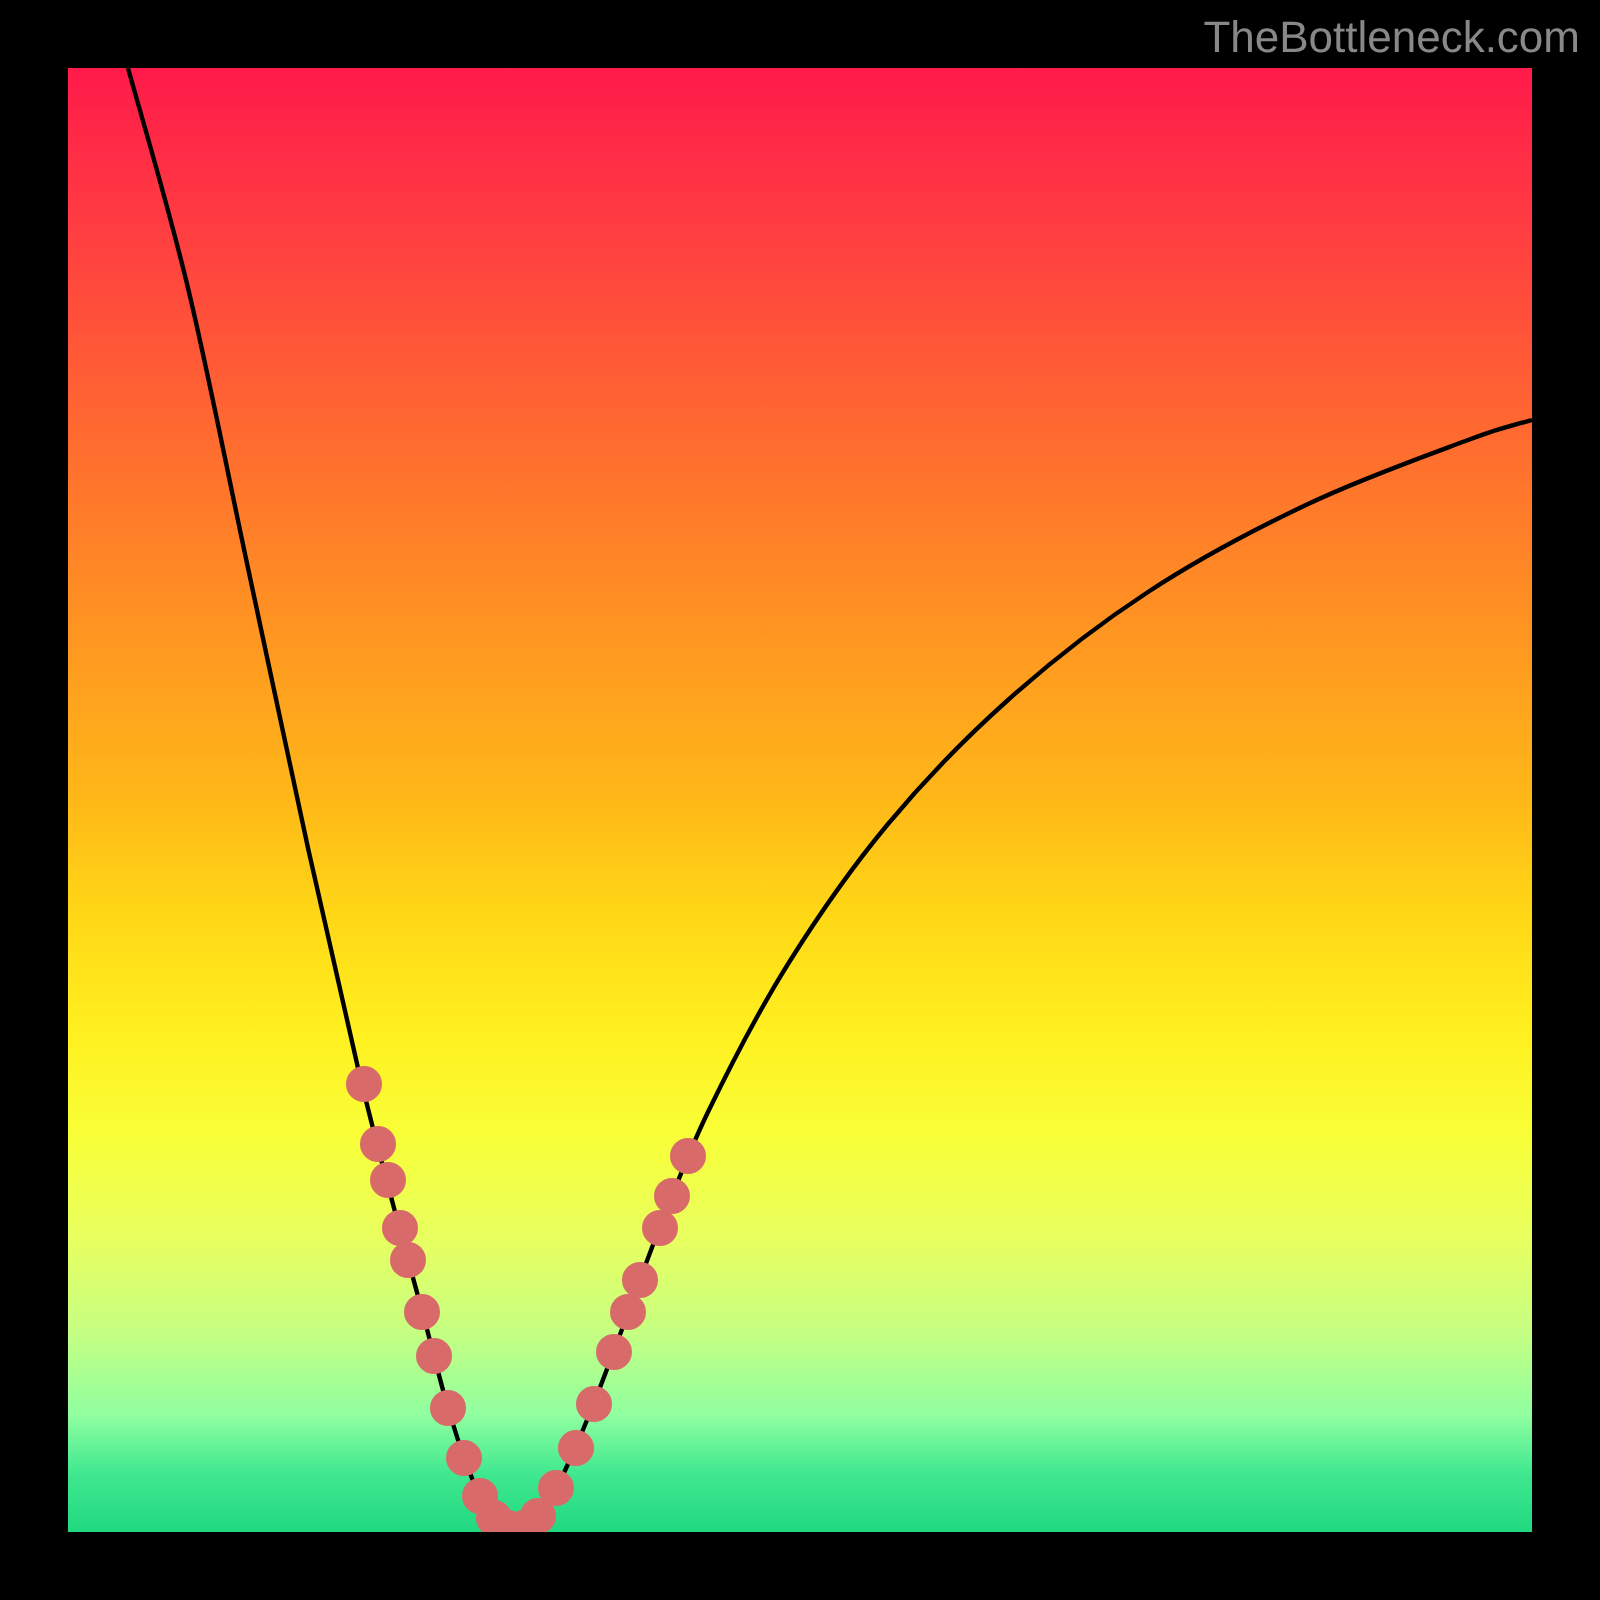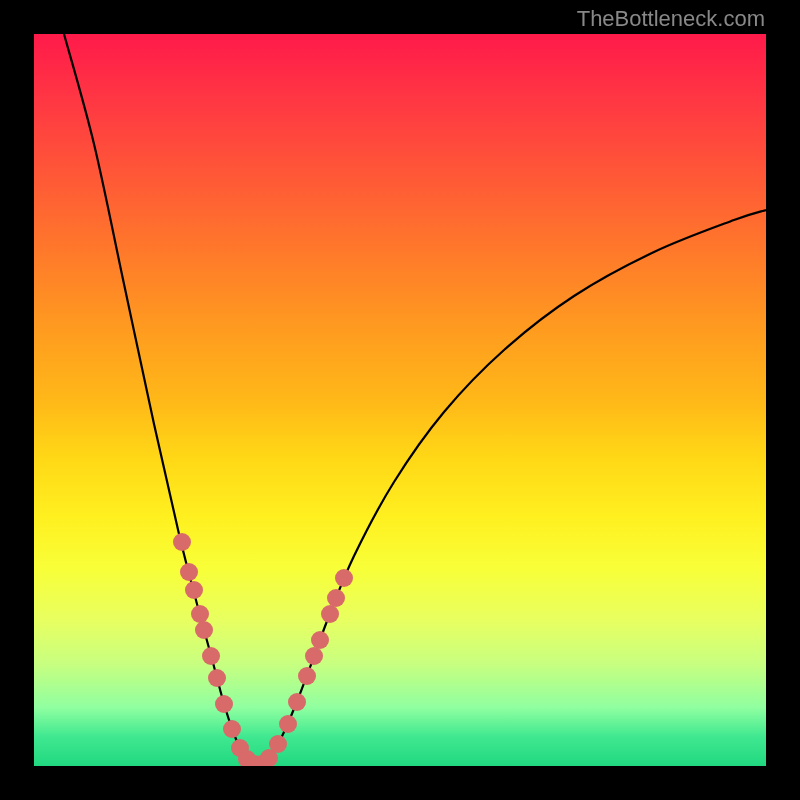--- a/index.html
+++ b/index.html
@@ -10,21 +10,21 @@
     body {
       width: 800px;
       height: 800px;
       background: #000;
       position: relative;
       overflow: hidden;
     }
     .watermark {
       position: absolute;
       top: 6px;
-      right: 35px;
+      right: 10px;
       color: #888;
       font-family: Arial, sans-serif;
       font-size: 22px;
       z-index: 10;
     }
     .plot-area {
       position: absolute;
       left: 34px;
       top: 34px;
       width: 732px;

